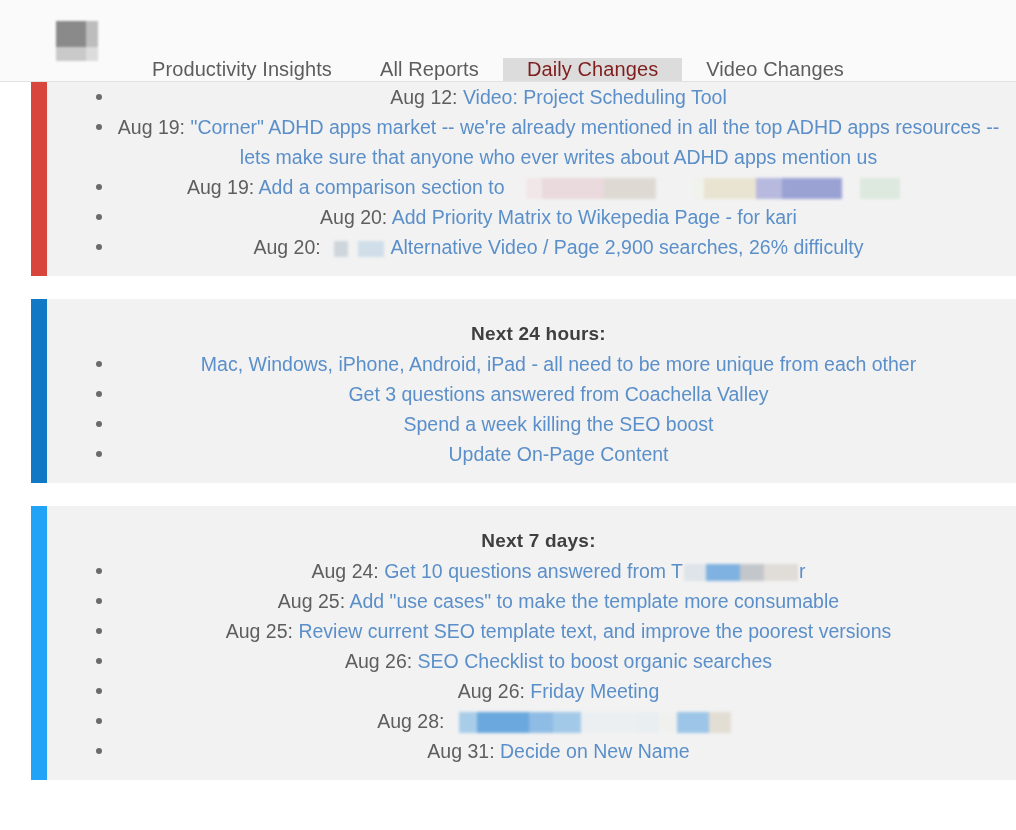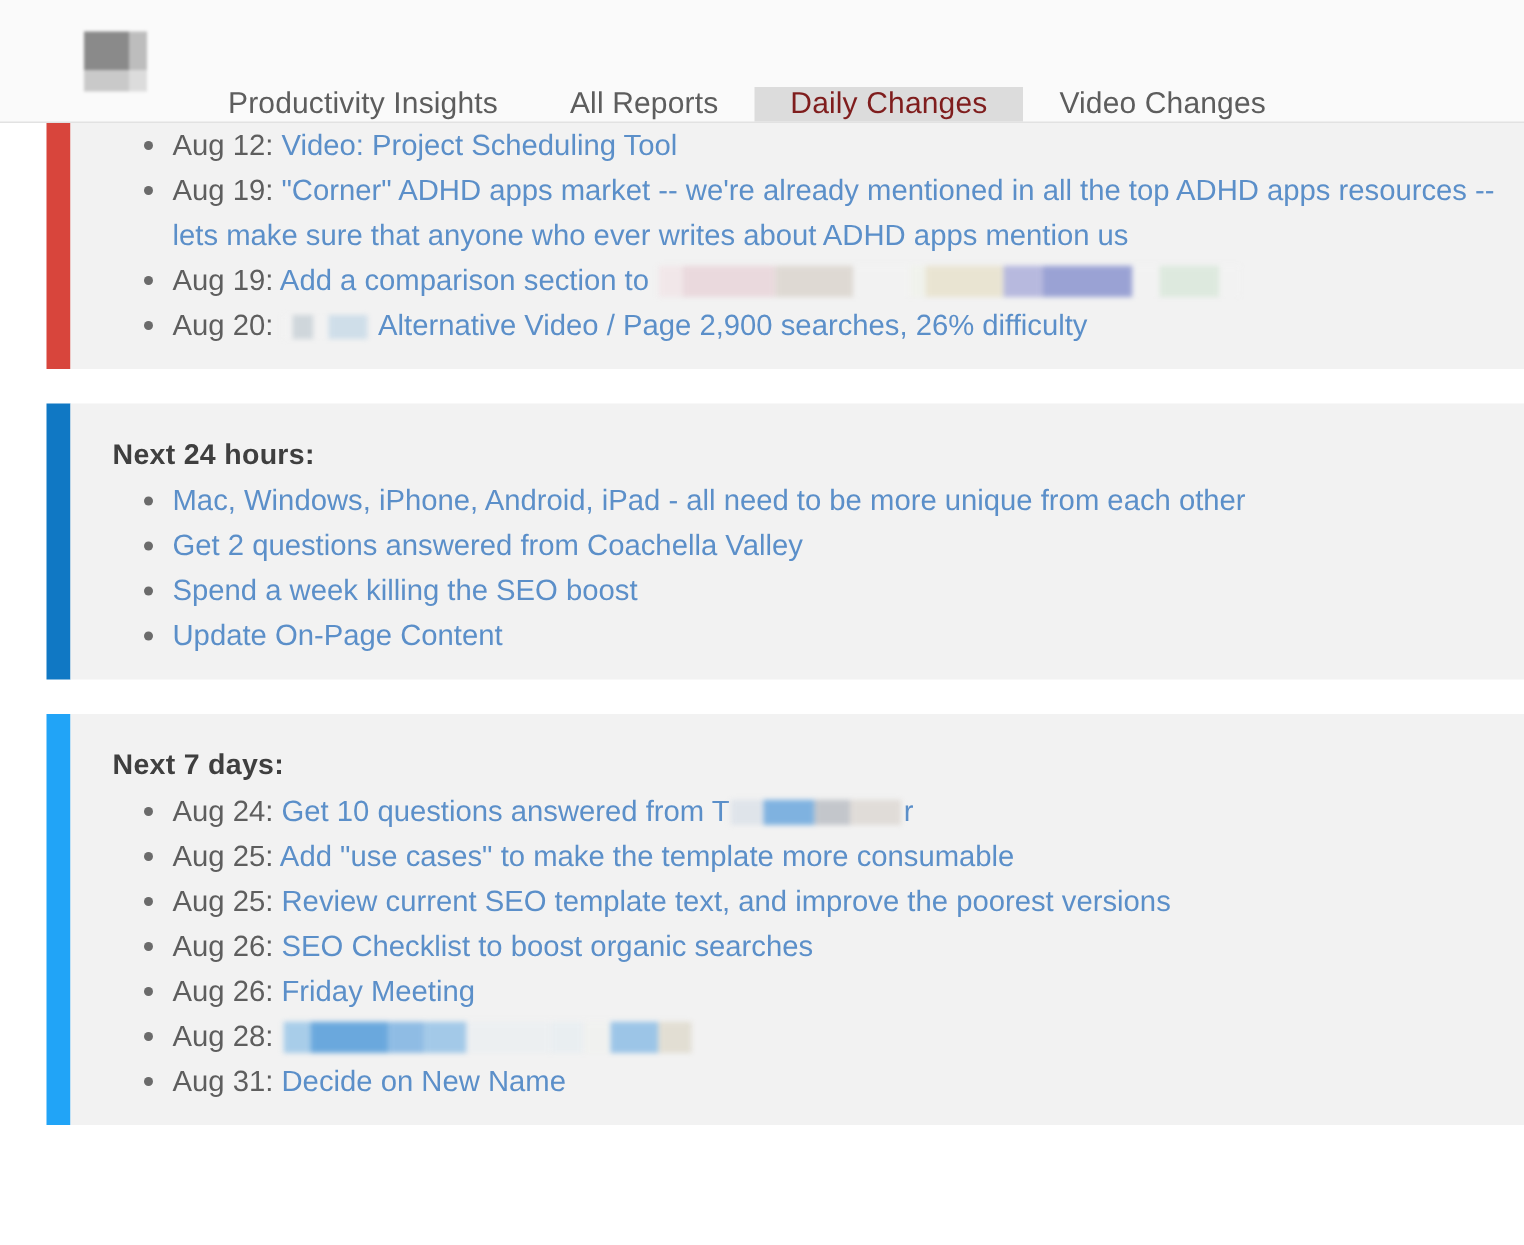--- a/index.html
+++ b/index.html
@@ -88,34 +88,35 @@
   }
 
   .panel {
     display: flex;
     align-items: stretch;
     margin: 0 0 0 0;
     background: transparent;
   }
   .panel + .panel {
     margin-top: 23px;
+    text-align: center;
   }
   .panel-rail {
     width: 16px;
     flex: 0 0 16px;
     margin-left: 31px;
   }
   .panel-body {
     flex: 1 1 auto;
     background: #f2f2f2;
     padding: 10px 14px 14px 14px;
     box-sizing: border-box;
     min-height: 0;
   }
-  .panel.flush .panel-body { padding-top: 0; }
+  .panel.flush .panel-body { padding-top: 0; text-align: center; }
 
   .panel-title {
     font-size: 19px;
     font-weight: bold;
     color: #3f3f3f;
     margin: 14px 0 4px 14px;
     letter-spacing: 0.2px;
   }
 
   ul.items {
@@ -203,20 +204,24 @@
         </li>
 
         <li>
           <span class="date">Aug 19:</span>
           <span class="linktext">Add a comparison section to</span>
           <span class="redact tall" style="width:418px;">
             <i style="width:16px;background:#f1e7e9;"></i><i style="width:62px;background:#ead9dd;"></i><i style="width:52px;background:#ded9d3;"></i><i style="width:38px;background:#f2f2f2;"></i><i style="width:10px;background:#f0f2ec;"></i><i style="width:52px;background:#e9e4d2;"></i><i style="width:26px;background:#b7b9de;"></i><i style="width:60px;background:#9aa2d4;"></i><i style="width:18px;background:#f2f2f2;"></i><i style="width:40px;background:#dde9de;"></i><i style="width:14px;background:#f2f2f2;"></i>
           </span>
         </li>
 
+        <li>
+          <span class="date">Aug 20:</span>
+          <span class="linktext">Add Priority Matrix to Wikepedia Page - for kari</span>
+        </li>
 
         <li>
           <span class="date">Aug 20:</span>
           <span class="redact" style="width:58px;height:16px;">
             <i style="width:6px;background:#f2f2f2;"></i><i style="width:14px;background:#cfd6db;"></i><i style="width:10px;background:#f2f2f2;"></i><i style="width:26px;background:#cfdee9;"></i>
           </span>
           <span class="linktext">Alternative Video / Page 2,900 searches, 26% difficulty</span>
         </li>
 
       </ul>
@@ -225,21 +230,21 @@
 
   <div class="panel">
     <div class="panel-rail" style="background:#1078c4;"></div>
     <div class="panel-body">
       <div class="panel-title">Next 24 hours:</div>
       <ul class="items">
         <li>
           <span class="linktext">Mac, Windows, iPhone, Android, iPad - all need to be more unique from each other</span>
         </li>
         <li>
-          <span class="linktext">Get 2 questions answered from Coachella Valley</span>
+          <span class="linktext">Get 3 questions answered from Coachella Valley</span>
         </li>
         <li>
           <span class="linktext">Spend a week killing the SEO boost</span>
         </li>
         <li>
           <span class="linktext">Update On-Page Content</span>
         </li>
       </ul>
     </div>
   </div>

